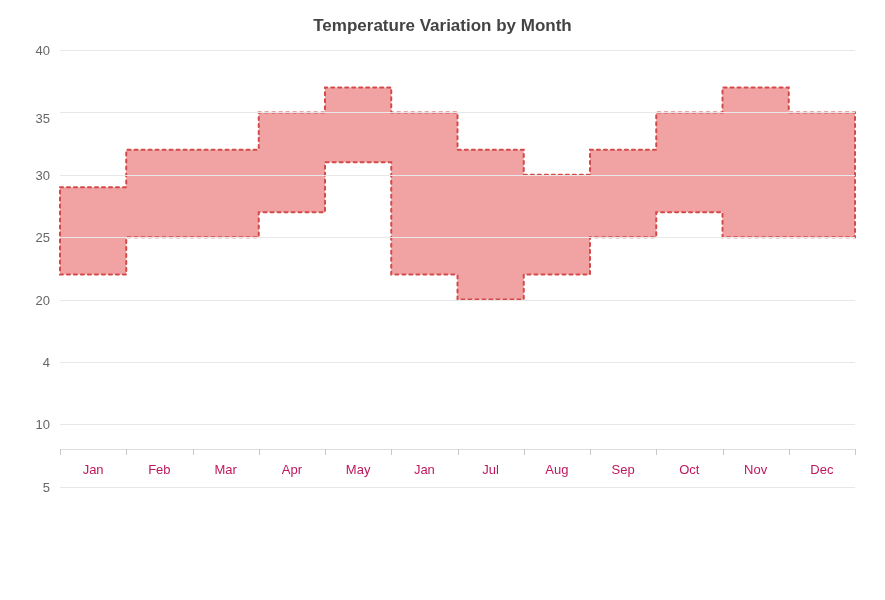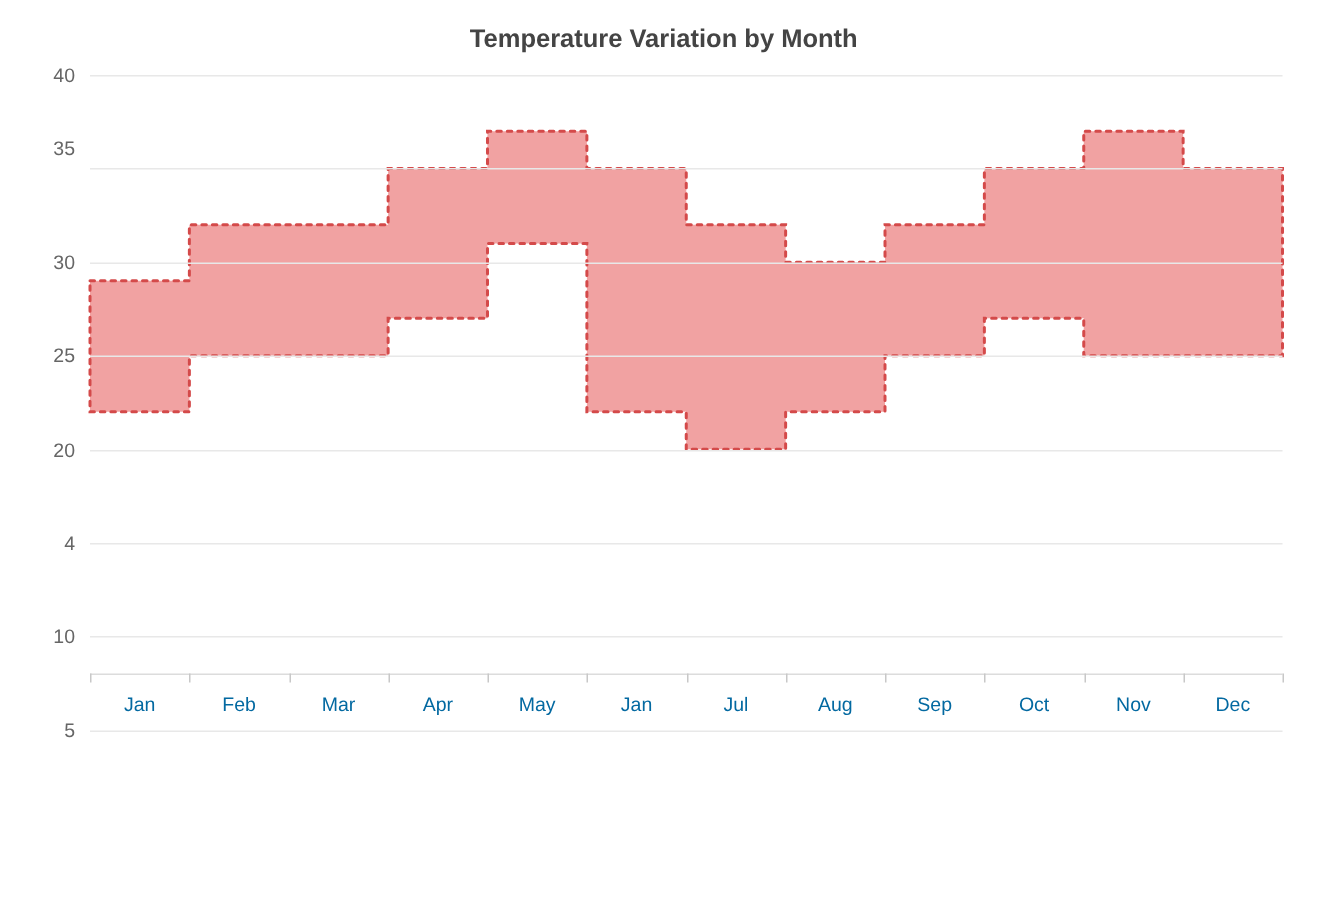--- a/index.html
+++ b/index.html
@@ -52,21 +52,21 @@
     bottom: -6px;
     width: 0;
     height: 6px;
     border-left: 1px solid #c8c8c8;
   }
   .x-label {
     position: absolute;
     bottom: -28px;
     transform: translateX(-50%);
     font-size: 13px;
-    color: #0369a1;
+    color: #be185d;
     white-space: nowrap;
   }
   .area-svg {
     position: absolute;
     inset: 0;
     overflow: visible;
   }
   .range-area {
     fill: rgba(229, 86, 86, 0.55);
     stroke: #d44a4a;
@@ -92,21 +92,21 @@
         <div class="y-tick" style="top: 374.25px;">10</div>
         <div class="grid-line" style="top: 311.875px;"></div>
         <div class="y-tick" style="top: 311.875px;">4</div>
         <div class="grid-line" style="top: 249.5px;"></div>
         <div class="y-tick" style="top: 249.5px;">20</div>
         <div class="grid-line" style="top: 187.125px;"></div>
         <div class="y-tick" style="top: 187.125px;">25</div>
         <div class="grid-line" style="top: 124.75px;"></div>
         <div class="y-tick" style="top: 124.75px;">30</div>
         <div class="grid-line" style="top: 62.375px;"></div>
-        <div class="y-tick" style="top: 49px;">35</div>
+        <div class="y-tick" style="top: 68px;">35</div>
         <div class="grid-line" style="top: 0px;"></div>
         <div class="y-tick" style="top: 0px; text-align: right;">40</div>
         <div class="x-tick-line" style="left: 0px;"></div>
         <div class="x-tick-line" style="left: 66.25px;"></div>
         <div class="x-tick-line" style="left: 132.5px;"></div>
         <div class="x-tick-line" style="left: 198.75px;"></div>
         <div class="x-tick-line" style="left: 265px;"></div>
         <div class="x-tick-line" style="left: 331.25px;"></div>
         <div class="x-tick-line" style="left: 397.5px;"></div>
         <div class="x-tick-line" style="left: 463.75px;"></div>

